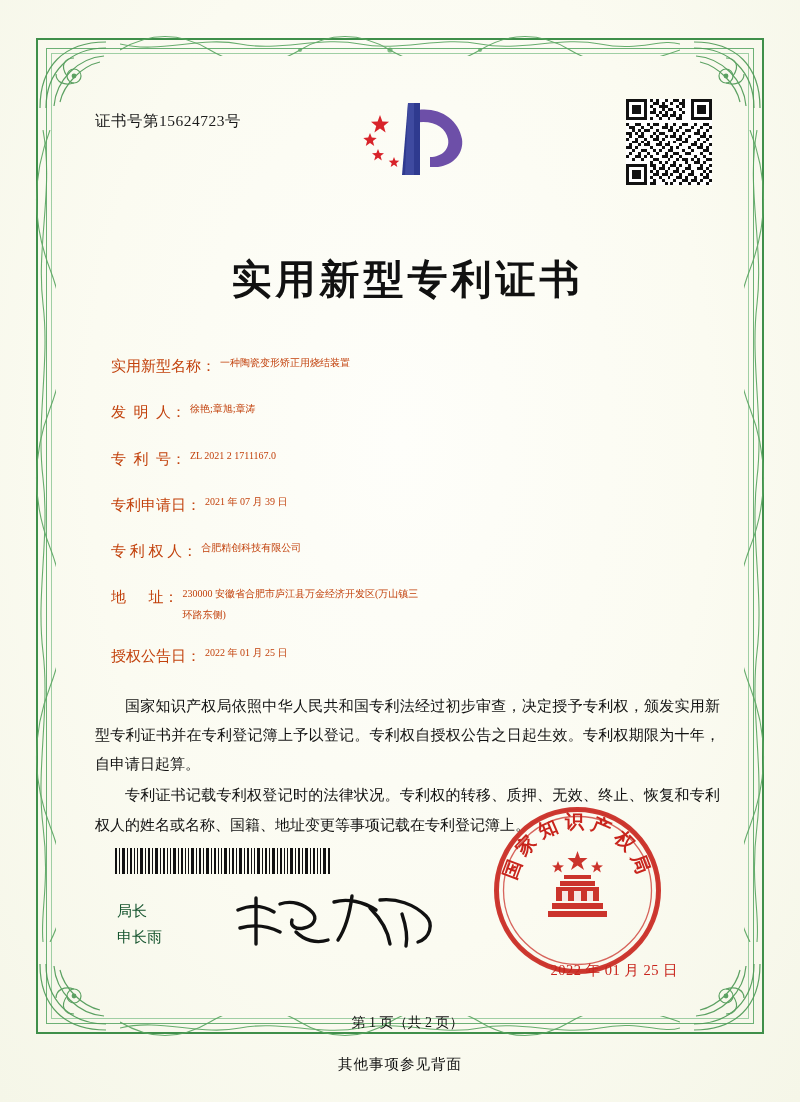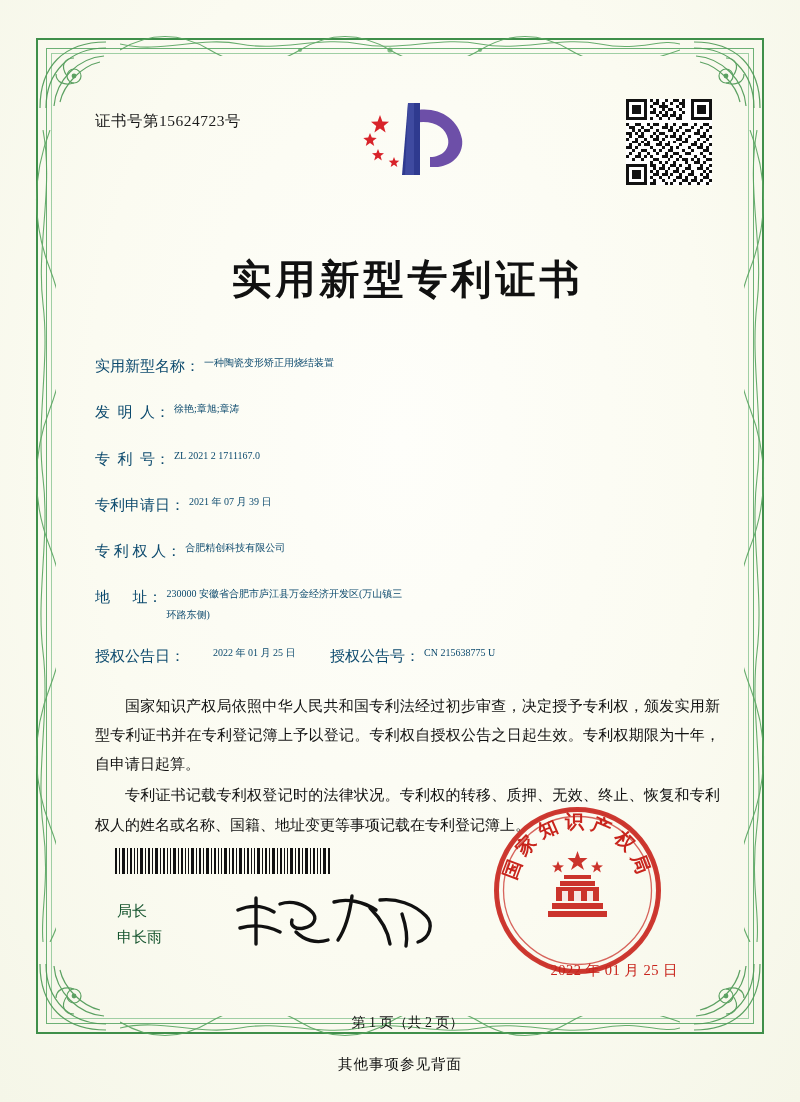--- a/index.html
+++ b/index.html
@@ -140,22 +140,23 @@
     font-weight: bold;
     letter-spacing: 4px;
     color: #111;
     margin-top: 120px;
     font-family: Liberation Mono, monospace;
   }
 
   .fields {
     margin-top: 48px;
     font-size: 15px;
-    color: #0c4a6e;
+    color: #c2410c;
     line-height: 1.55;
+    margin-left: 16px;
   }
   .field-row {
     display: flex;
     align-items: flex-start;
     margin-bottom: 23px;
   }
   .field-label {
     white-space: pre;
     flex: 0 0 auto;
     font-size: 15px;
@@ -167,21 +168,21 @@
   }
   .field-value .second-line {
     display: block;
     margin-top: 5px;
     padding-left: 0;
   }
   .inline-split {
     display: flex;
     width: 100%;
   }
-  .inline-split .left-part { flex: 0 0 235px; gap: 24px; }
+  .inline-split .left-part { flex: 0 0 235px; }
   .inline-split .right-part { flex: 1 1 auto; }
 
   .paragraphs {
     margin-top: 22px;
     font-size: 15px;
     line-height: 1.95;
     color: #111;
     text-align: justify;
   }
   .paragraphs p {
@@ -645,24 +646,20 @@
           <span class="second-line">环路东侧)</span>
         </div>
       </div>
 
       <div class="field-row">
         <div class="inline-split">
           <div class="left-part" style="display:flex">
             <div class="field-label">授权公告日：</div>
             <div class="field-value">2022 年 01 月 25 日</div>
           </div>
-          <div class="right-part" style="display:flex">
-            <div class="field-label">授权公告号：</div>
-            <div class="field-value">CN 215638775 U</div>
-          </div>
         </div>
       </div>
 
     </div>
 
     <div class="paragraphs">
       <p>国家知识产权局依照中华人民共和国专利法经过初步审查，决定授予专利权，颁发实用新型专利证书并在专利登记簿上予以登记。专利权自授权公告之日起生效。专利权期限为十年，自申请日起算。</p>
       <p>专利证书记载专利权登记时的法律状况。专利权的转移、质押、无效、终止、恢复和专利权人的姓名或名称、国籍、地址变更等事项记载在专利登记簿上。</p>
     </div>
 

